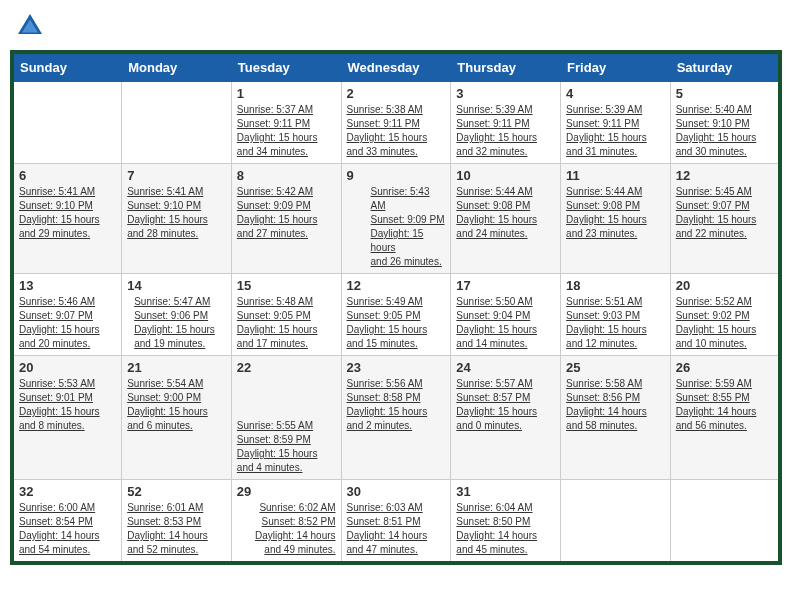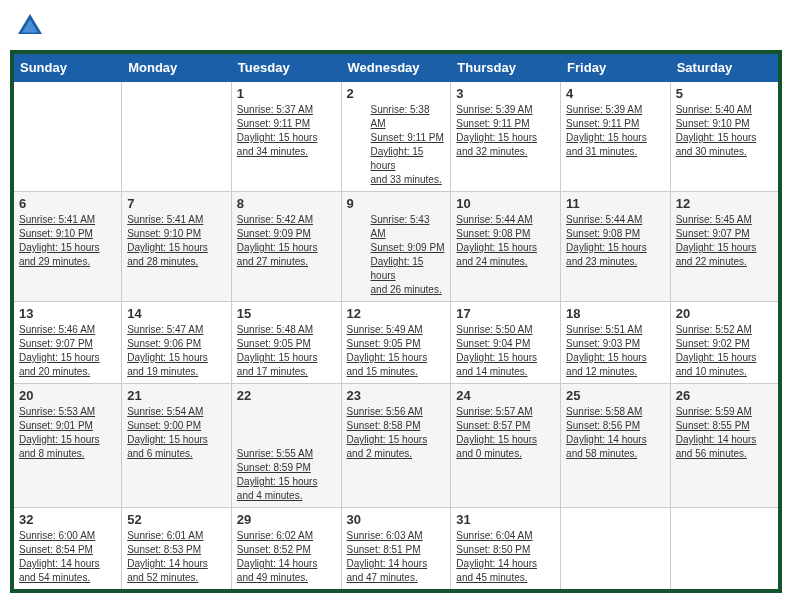--- a/index.html
+++ b/index.html
@@ -135,21 +135,21 @@
         <td class="empty-cell"></td>
         <td>
           <span class="day-num">1</span>
           <div class="day-info" style="white-space: pre-line;">Sunrise: 5:37 AM
 Sunset: 9:11 PM
 Daylight: 15 hours
 and 34 minutes.</div>
         </td>
         <td>
           <span class="day-num">2</span>
-          <div class="day-info" style="white-space: pre-line; margin-left: 24px;">Sunrise: 5:38 AM
+          <div class="day-info" style="white-space: pre-line;">Sunrise: 5:38 AM
 Sunset: 9:11 PM
 Daylight: 15 hours
 and 33 minutes.</div>
         </td>
         <td>
           <span class="day-num">3</span>
           <div class="day-info" style="white-space: pre-line;">Sunrise: 5:39 AM
 Sunset: 9:11 PM
 Daylight: 15 hours
 and 32 minutes.</div>
@@ -223,21 +223,21 @@
       <tr>
         <td>
           <span class="day-num">13</span>
           <div class="day-info" style="white-space: pre-line;">Sunrise: 5:46 AM
 Sunset: 9:07 PM
 Daylight: 15 hours
 and 20 minutes.</div>
         </td>
         <td>
           <span class="day-num">14</span>
-          <div class="day-info" style="white-space: pre-line;">Sunrise: 5:47 AM
+          <div class="day-info" style="white-space: pre-line; margin-left: 7px;">Sunrise: 5:47 AM
 Sunset: 9:06 PM
 Daylight: 15 hours
 and 19 minutes.</div>
         </td>
         <td>
           <span class="day-num">15</span>
           <div class="day-info" style="white-space: pre-line;">Sunrise: 5:48 AM
 Sunset: 9:05 PM
 Daylight: 15 hours
 and 17 minutes.</div>
@@ -332,21 +332,21 @@
         </td>
         <td>
           <span class="day-num">52</span>
           <div class="day-info" style="white-space: pre-line;">Sunrise: 6:01 AM
 Sunset: 8:53 PM
 Daylight: 14 hours
 and 52 minutes.</div>
         </td>
         <td>
           <span class="day-num">29</span>
-          <div class="day-info" style="white-space: pre-line;">Sunrise: 6:02 AM
+          <div class="day-info" style="white-space: pre-line; text-align: right;">Sunrise: 6:02 AM
 Sunset: 8:52 PM
 Daylight: 14 hours
 and 49 minutes.</div>
         </td>
         <td>
           <span class="day-num">30</span>
           <div class="day-info" style="white-space: pre-line;">Sunrise: 6:03 AM
 Sunset: 8:51 PM
 Daylight: 14 hours
 and 47 minutes.</div>

